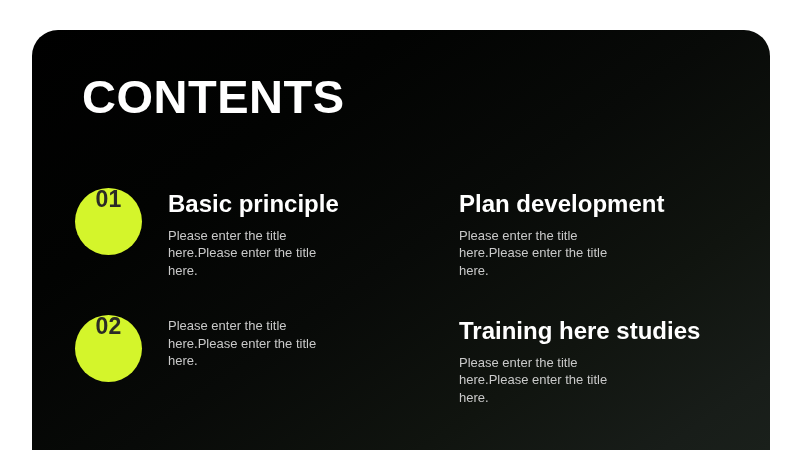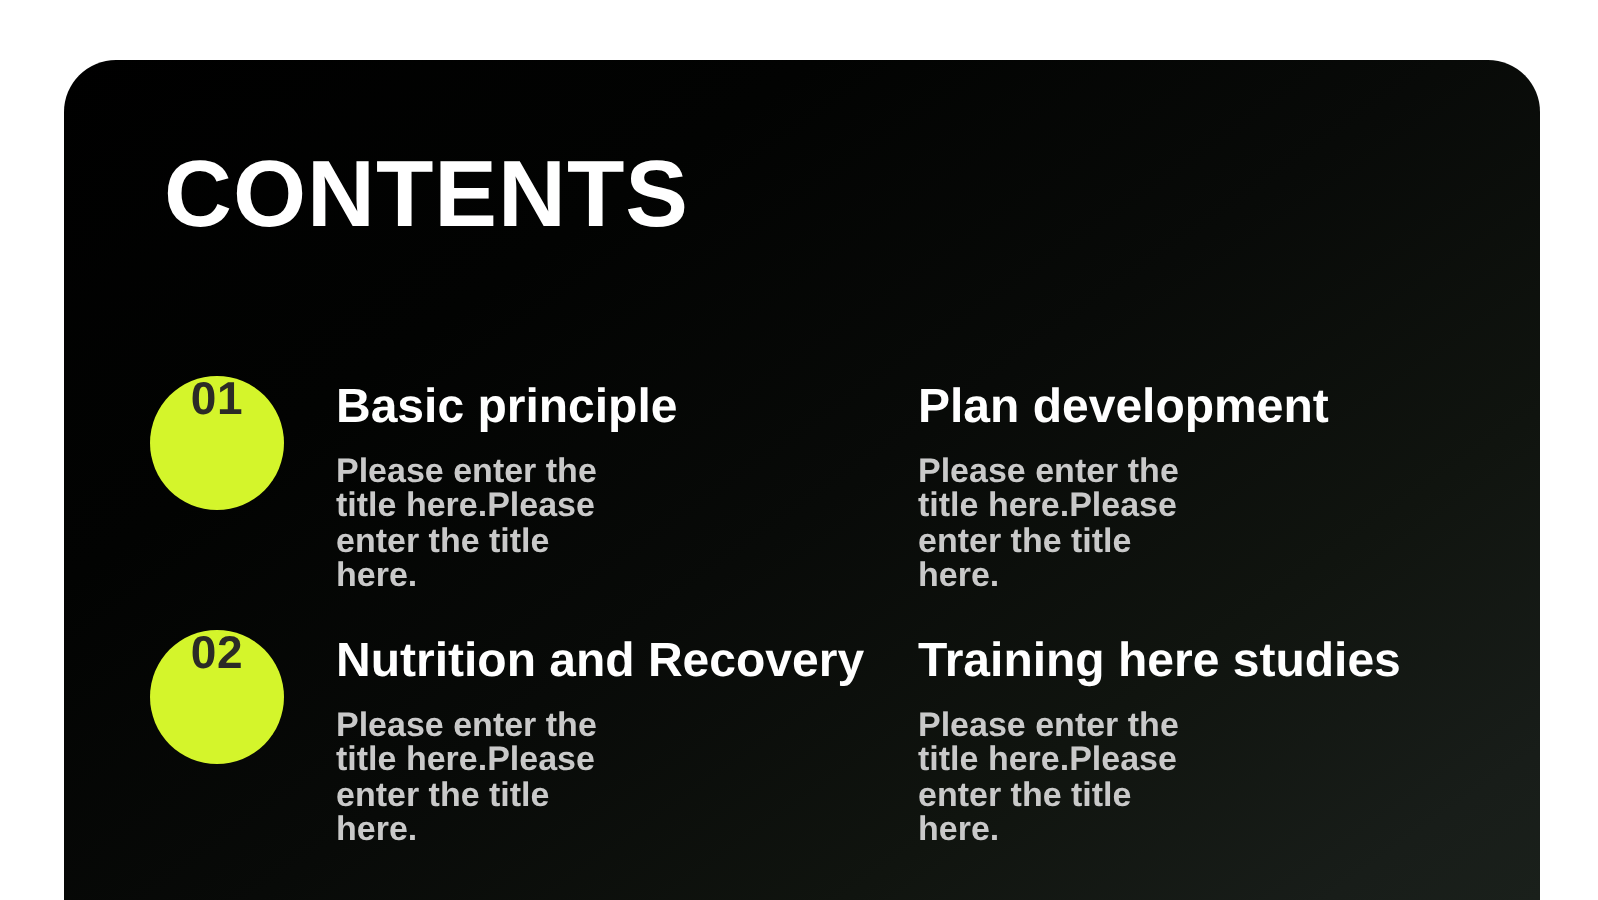--- a/index.html
+++ b/index.html
@@ -99,25 +99,24 @@
   .item-title {
     font-size: 24px;
     font-weight: bold;
     color: #ffffff;
     line-height: 1.15;
     margin-bottom: 9px;
     white-space: nowrap;
   }
 
   .item-desc {
-    font-size: 17px;
+    font-size: 13px;
     color: #c9c9c9;
     line-height: 17.5px;
     max-width: 152px;
-    font-weight: bold;
   }
 
   .item-desc.wide {
     max-width: 152px;
   }
 </style>
 </head>
 <body>
 
 <div class="slide">
@@ -143,21 +142,20 @@
           <div class="item-title">Plan development</div>
           <div class="item-desc">Please enter the title here.Please enter the title here.</div>
         </div>
       </div>
 
       <div class="item">
         <div class="badge">
           <span class="badge-num">02</span>
         </div>
         <div class="item-text">
-          <div class="item-title">Nutrition and Recovery</div>
           <div class="item-desc wide">Please enter the title here.Please enter the title here.</div>
         </div>
       </div>
 
       <div class="item">
         <div class="item-text">
           <div class="item-title">Training here studies</div>
           <div class="item-desc wide">Please enter the title here.Please enter the title here.</div>
         </div>
       </div>

